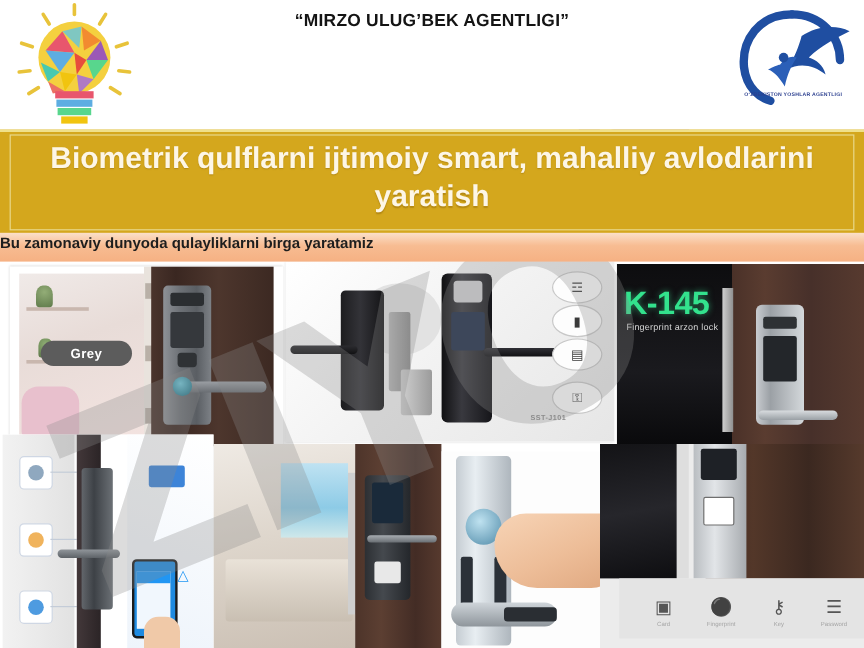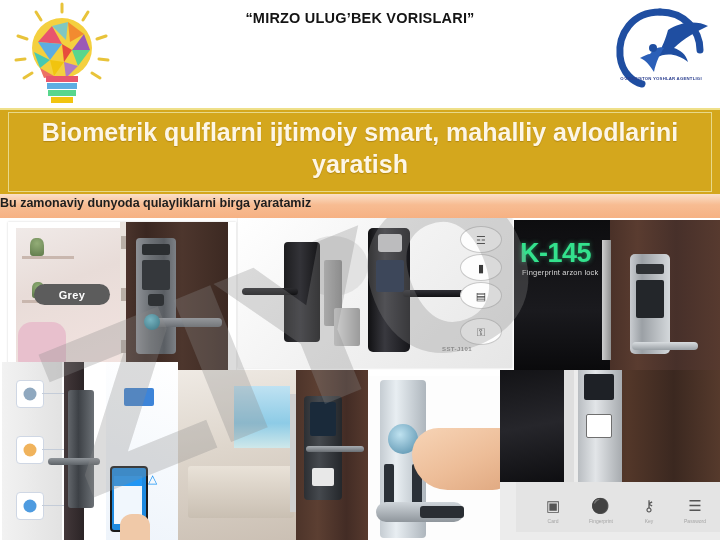--- a/index.html
+++ b/index.html
@@ -309,21 +309,21 @@
         <polygon points="34,66 48,74 38,76" fill="#ec7063"></polygon>
       </g>
       <g>
         <rect x="40" y="74" width="32" height="6" fill="#e8566d"></rect>
         <rect x="41" y="81" width="30" height="6" fill="#5dade2"></rect>
         <rect x="42" y="88" width="28" height="6" fill="#58d68d"></rect>
         <rect x="45" y="95" width="22" height="6" fill="#f1c40f"></rect>
       </g>
     </svg>
 
-    <div class="header-title">“MIRZO ULUG’BEK VORISLARI”</div>
+    <div class="header-title">“MIRZO ULUG’BEK AGENTLIGI”</div>
 
     <svg class="logo-right" viewBox="0 0 106 102">
       <path d="M52 8 C24 8 10 30 12 52 C14 70 26 78 34 80" fill="none" stroke="#1f4ea1" stroke-width="7" stroke-linecap="round"></path>
       <path d="M52 8 C76 8 92 26 92 46" fill="none" stroke="#1f4ea1" stroke-width="7" stroke-linecap="round"></path>
       <path d="M60 26 C72 18 88 16 100 22 C88 28 76 34 66 44 C72 46 78 50 80 58 C70 50 58 48 48 54 C54 44 58 34 60 26 Z" fill="#1f4ea1"></path>
       <path d="M42 50 C46 44 52 42 56 44 C52 50 48 58 46 68 C42 62 38 56 32 54 C36 52 40 50 42 50 Z" fill="#2b5fb8"></path>
       <circle cx="45" cy="44" r="4" fill="#1f4ea1"></circle>
     </svg>
     <div class="logo-right-text">O‘ZBEKISTON YOSHLAR AGENTLIGI</div>
   </div>

